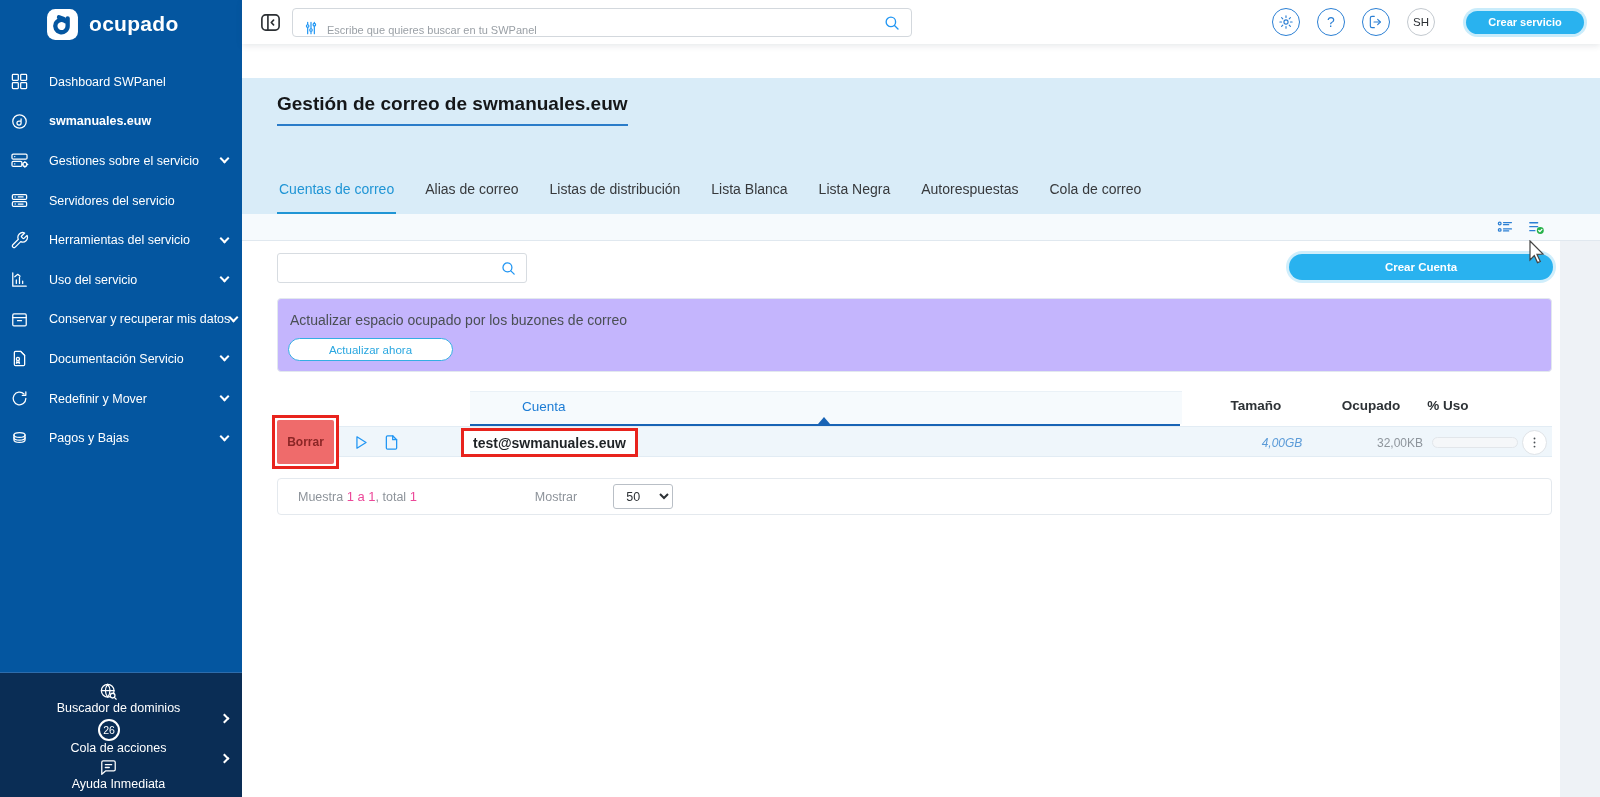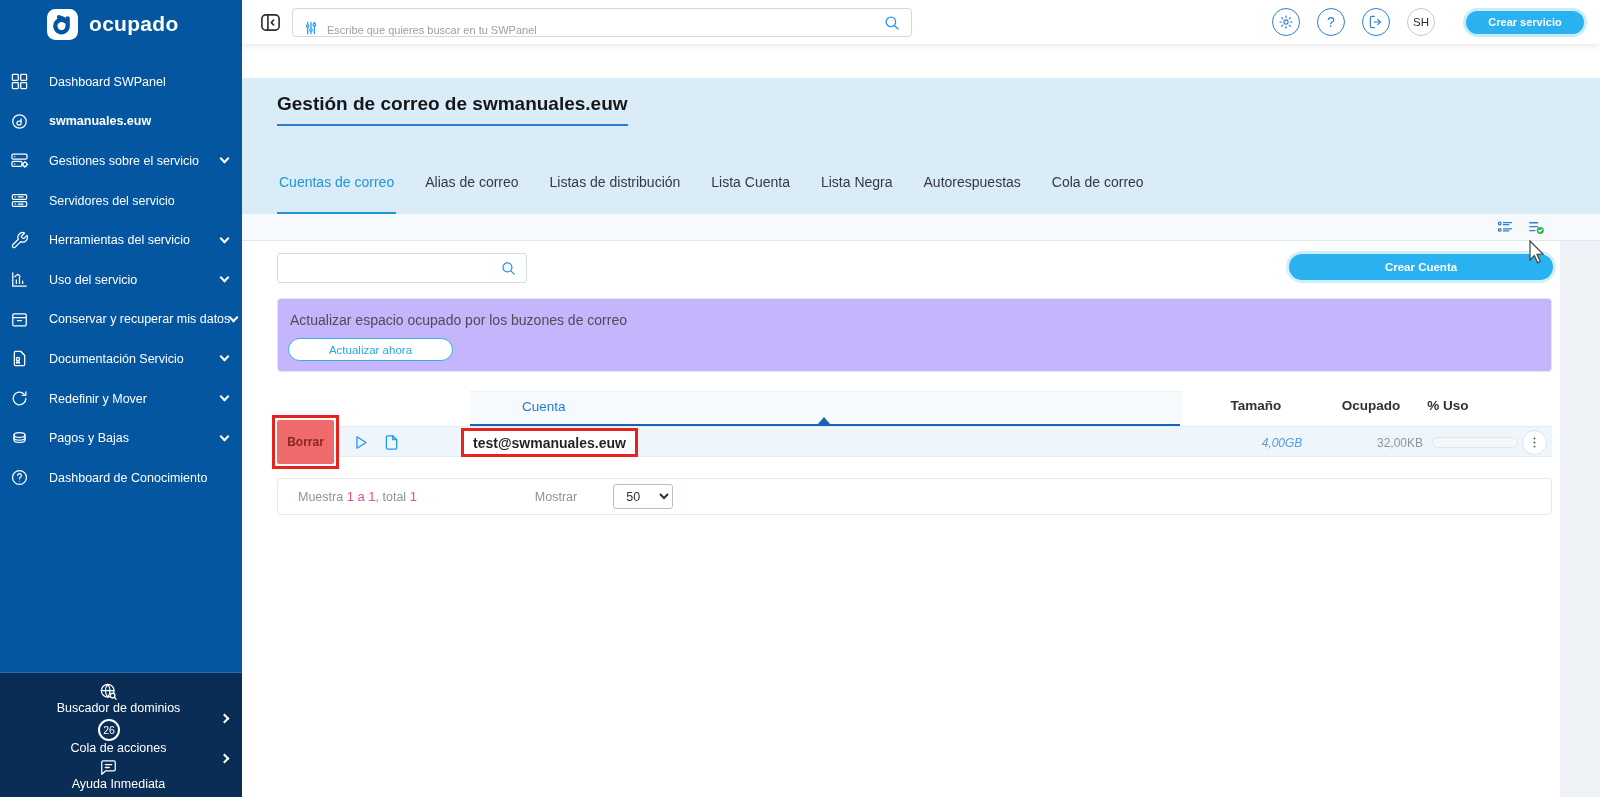--- a/index.html
+++ b/index.html
@@ -38,21 +38,21 @@
   .tb-right { margin-left:auto; display:flex; align-items:center; gap:17px; }
   .circ-btn { width:28px; height:28px; border-radius:50%; border:1.4px solid #2b7fd4; background:#fff; color:#2b7fd4; display:flex; align-items:center; justify-content:center; cursor:pointer; font-size:14px; }
   .circ-btn svg { width:16px; height:16px; stroke:#2b7fd4; fill:none; stroke-width:1.7; stroke-linecap:round; stroke-linejoin:round; }
   .avatar { width:28px; height:28px; border-radius:50%; border:1.4px solid #c3c9cf; background:#fff; color:#2b2f33; display:flex; align-items:center; justify-content:center; font-size:11.5px; font-weight:500; cursor:pointer; }
   .create-service-btn { margin-left:14px; width:118px; height:23px; border:none; border-radius:13px; background:#29b2ef; box-shadow:0 0 0 3px rgba(41,178,239,.25); color:#fff; font-size:11px; font-weight:bold; cursor:pointer; font-family:"Liberation Sans",sans-serif; }
 
   .band { position:absolute; top:78px; left:0; right:0; height:136px; background:#d9ecf8; }
   .page-title { position:absolute; left:35px; top:15px; font-size:19px; font-weight:bold; color:#151719; padding-bottom:9px; border-bottom:2px solid #2a7cc9; }
   .tabs { position:absolute; left:35px; bottom:0; display:flex; gap:27px; }
   .tab { font-size:14px; color:#37393c; padding:8px 2px 12px; cursor:pointer; white-space:nowrap; }
-  .tab.active { color:#2095d5; border-bottom:2.5px solid #2095d5; padding-bottom:22px; }
+  .tab.active { color:#2095d5; border-bottom:2.5px solid #2095d5; padding-bottom:15px; }
 
   .strip { position:absolute; top:214px; left:0; right:0; height:27px; background:#f6fafd; border-bottom:1px solid #e0e8ef; display:flex; align-items:center; justify-content:flex-end; gap:12px; padding-right:54px; }
   .strip .v-icon { width:19px; height:19px; cursor:pointer; display:flex; }
   .strip .v-icon svg { width:19px; height:19px; stroke:#2b7fd4; fill:none; stroke-width:1.6; stroke-linecap:round; stroke-linejoin:round; }
 
   .content { position:absolute; top:241px; left:0; width:1128px; bottom:0; background:#fff; }
   .right-gutter { position:absolute; top:241px; left:1318px; right:0; bottom:0; background:#eef2f6; }
 
   .acct-search { position:absolute; left:35px; top:12px; width:250px; height:30px; border:1px solid #d7dce1; border-radius:3px; display:flex; align-items:center; background:#fff; }
   .acct-search input { flex:1; border:none; outline:none; padding:0 10px; font-size:12px; font-family:"Liberation Sans",sans-serif; }
@@ -212,30 +212,20 @@
           <span class="s-icon">
             <svg viewBox="0 0 24 24">
               <ellipse cx="12" cy="7.5" rx="7" ry="3"></ellipse>
               <path d="M5 7.5v6.5c0 1.7 3.1 3 7 3s7-1.3 7-3V7.5"></path>
               <path d="M5 11c0 1.7 3.1 3 7 3s7-1.3 7-3"></path>
             </svg>
           </span>
           <span class="s-label">Pagos y Bajas</span>
           <span class="chev d"></span>
         </div>
-        <div class="side-item">
-          <span class="s-icon">
-            <svg viewBox="0 0 24 24">
-              <circle cx="12" cy="12" r="8.8"></circle>
-              <path d="M9.7 9.6a2.4 2.4 0 1 1 3.5 2.1c-.8.4-1.2 1-1.2 1.9"></path>
-              <circle cx="12" cy="16.8" r="0.6" fill="#fff" stroke="none"></circle>
-            </svg>
-          </span>
-          <span class="s-label">Dashboard de Conocimiento</span>
-        </div>
       </div>
     <div class="side-bottom" id="side-bottom">
         <div class="side-item">
           <span class="s-icon">
             <svg viewBox="0 0 24 24">
               <circle cx="11" cy="11" r="8"></circle>
               <path d="M3 11h16M11 3a12.5 12.5 0 0 1 0 16M11 3a12.5 12.5 0 0 0 0 16"></path>
               <circle cx="17.2" cy="17.2" r="3" fill="#0a2d55"></circle>
               <path d="M19.4 19.4l2.3 2.3"></path>
             </svg>
@@ -308,21 +298,21 @@
         <button class="create-service-btn">Crear servicio</button>
       </div>
     </header>
 
     <section class="band">
       <h1 class="page-title">Gestión de correo de swmanuales.euw</h1>
       <div class="tabs" id="tabs">
           <div class="tab active">Cuentas de correo</div>
           <div class="tab">Alias de correo</div>
           <div class="tab">Listas de distribución</div>
-          <div class="tab">Lista Cuenta</div>
+          <div class="tab">Lista Blanca</div>
           <div class="tab">Lista Negra</div>
           <div class="tab">Autorespuestas</div>
           <div class="tab">Cola de correo</div>
         </div>
     </section>
 
     <div class="strip">
       <span class="v-icon">
         <svg viewBox="0 0 24 24">
             <circle cx="4.7" cy="7" r="1.7"></circle>

